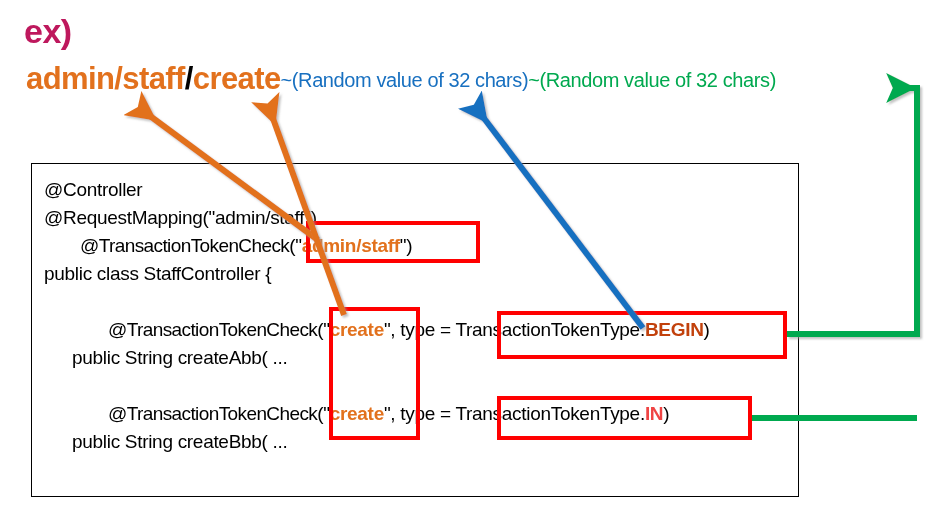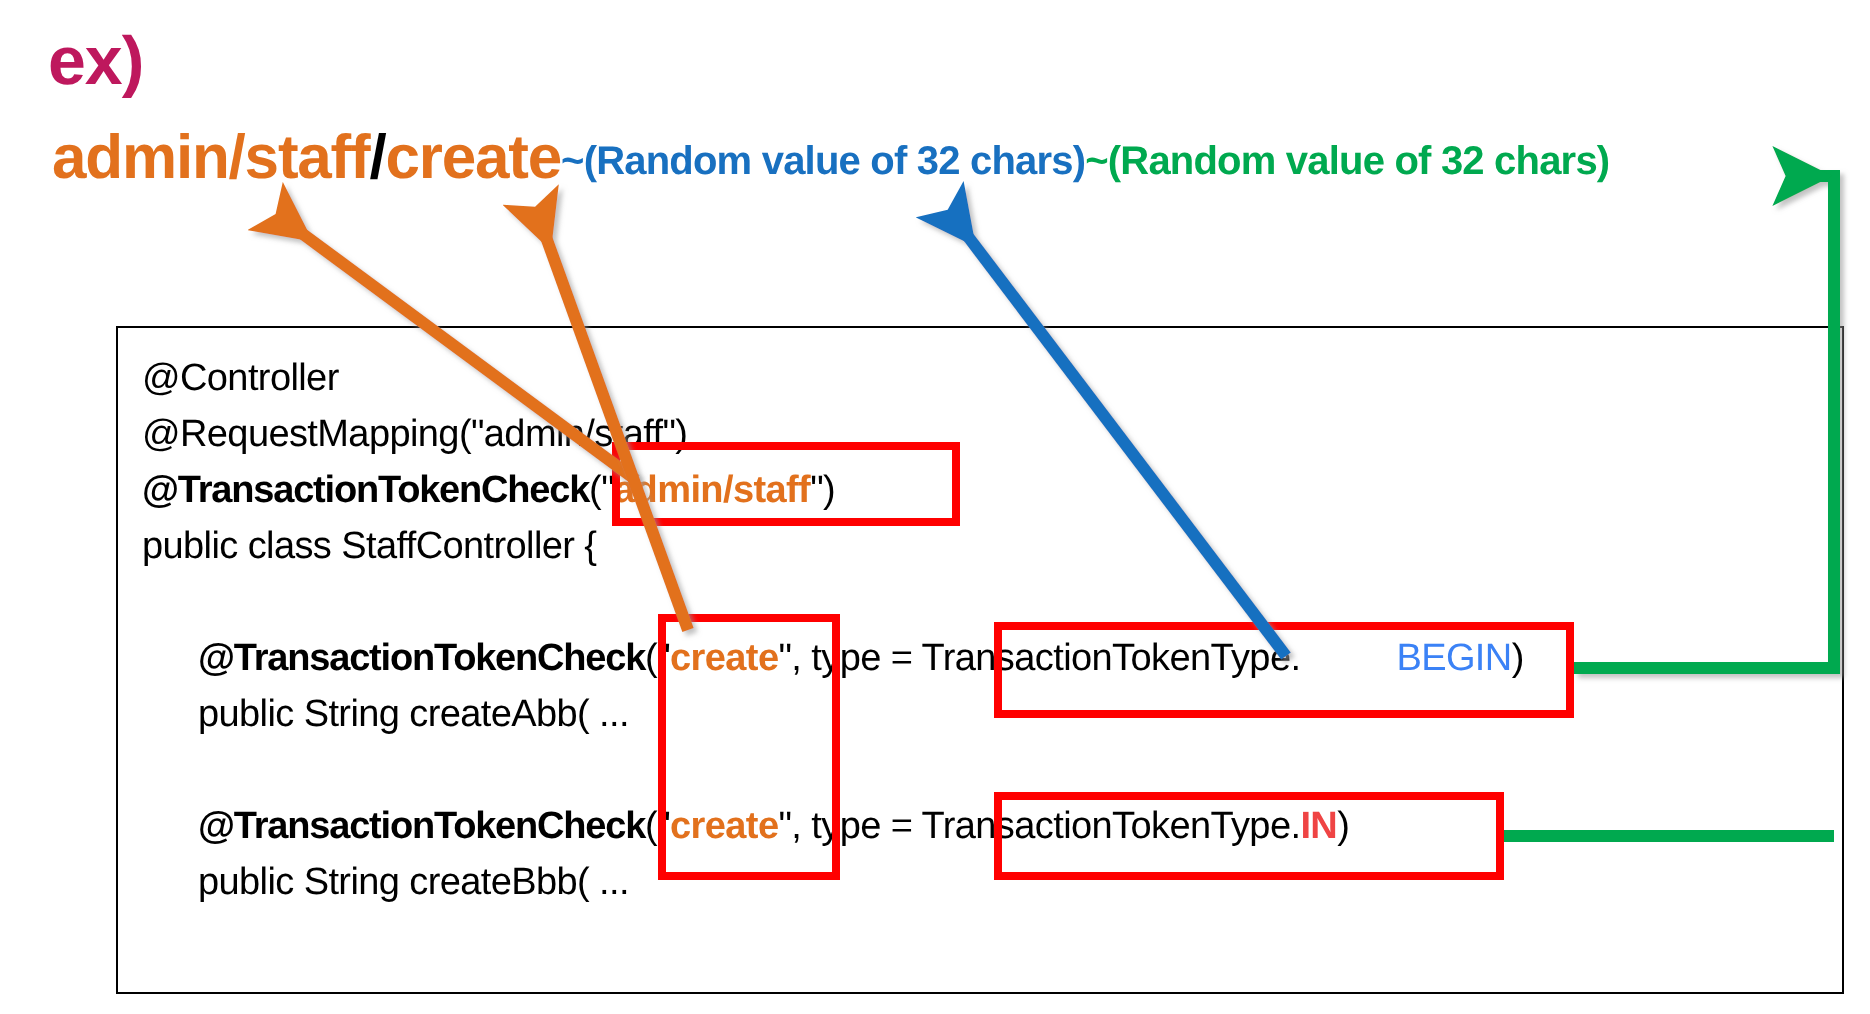--- a/index.html
+++ b/index.html
@@ -36,58 +36,59 @@
   }
   .url-main {
     font-size: 31px;
     font-weight: bold;
     letter-spacing: -0.6px;
   }
   .seg-orange { color: #E2711D; }
   .seg-black  { color: #000000; }
   .url-tail {
     font-size: 20px;
-    font-weight: bold;
+    font-weight: normal;
     letter-spacing: -0.4px;
     position: relative;
     top: -2px;
     margin-top: 27px;
   }
   .tail-blue  { color: #1870C0; }
   .tail-green { color: #00A94F; }
 
   
   #code-panel {
     position: absolute;
-    left: 58px;
+    left: 31px;
     top: 163px;
-    width: 864px;
+    width: 768px;
     height: 334px;
     border: 1.5px solid #000000;
     background: #ffffff;
     box-sizing: border-box;
   }
   #code-text {
     position: absolute;
     left: 12px;
     top: 12px;
     font-size: 19px;
     color: #000000;
     line-height: 28px;
     white-space: pre;
     letter-spacing: -0.3px;
   }
   .code-line { height: 28px; white-space: pre; }
   .code-line.indent { padding-left: 28px; }
   .ann-bold {
-    font-weight: bold;
+    font-weight: normal;
     letter-spacing: -0.6px;
+    margin-left: 36px;
   }
   .lit-orange { color: #E2711D; font-weight: bold; }
-  .lit-blue   { color: #3b82f6; font-weight: normal; margin-left: 48px; }
+  .lit-blue   { color: #c2410c; font-weight: bold; }
   .lit-green  { color: #ef4444; font-weight: bold; }
   .blank-line { height: 28px; }
 
   
   .redbox {
     position: absolute;
     border: 4px solid #FF0000;
     box-sizing: border-box;
     background: transparent;
     pointer-events: none;

